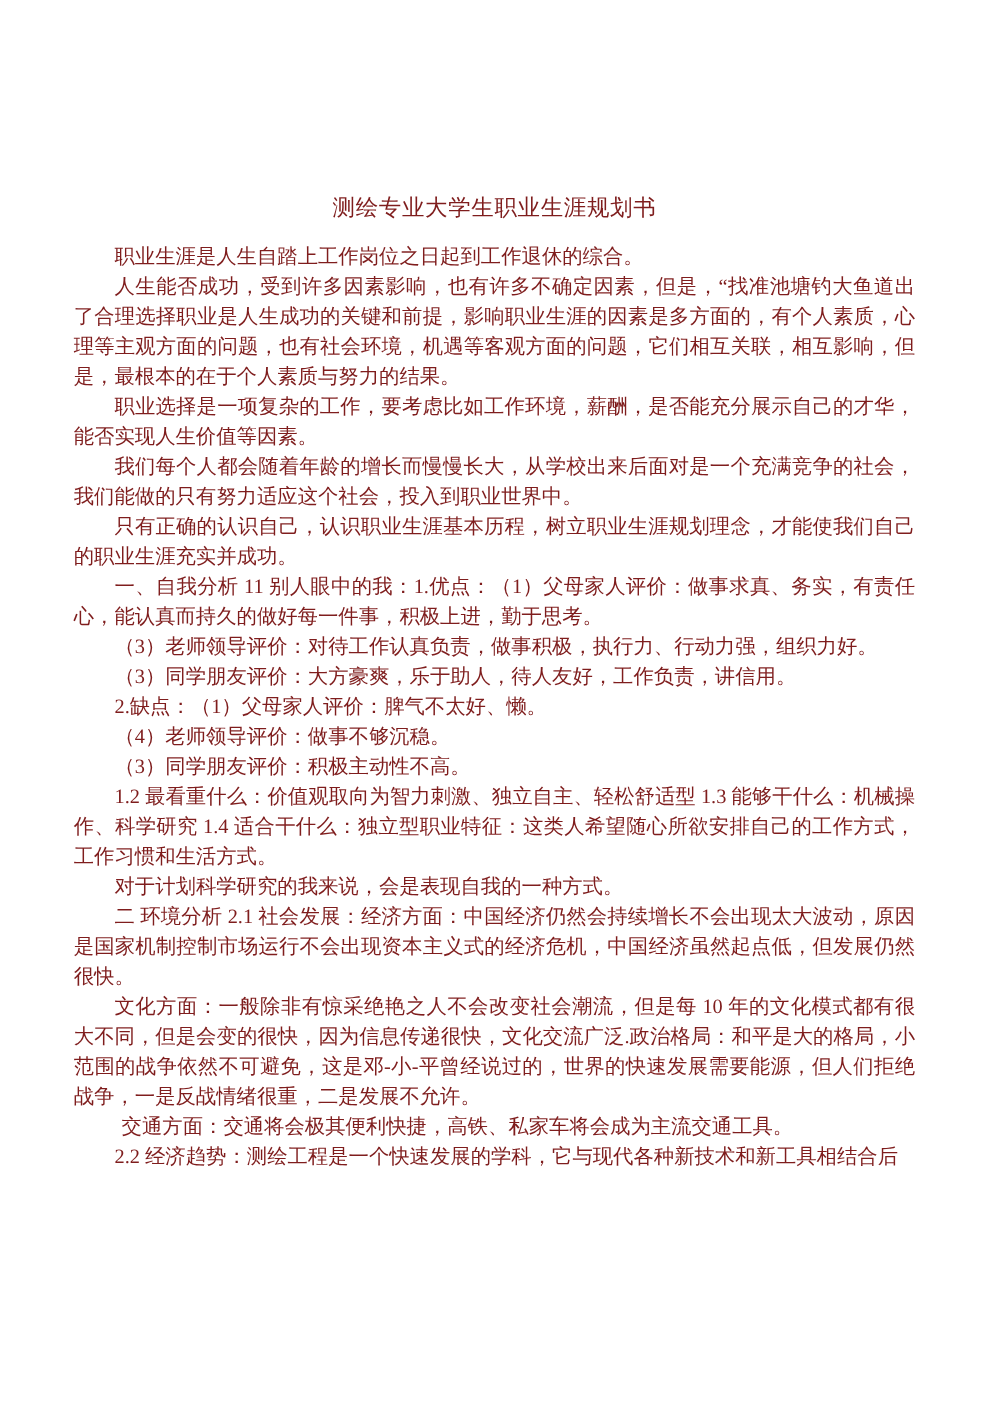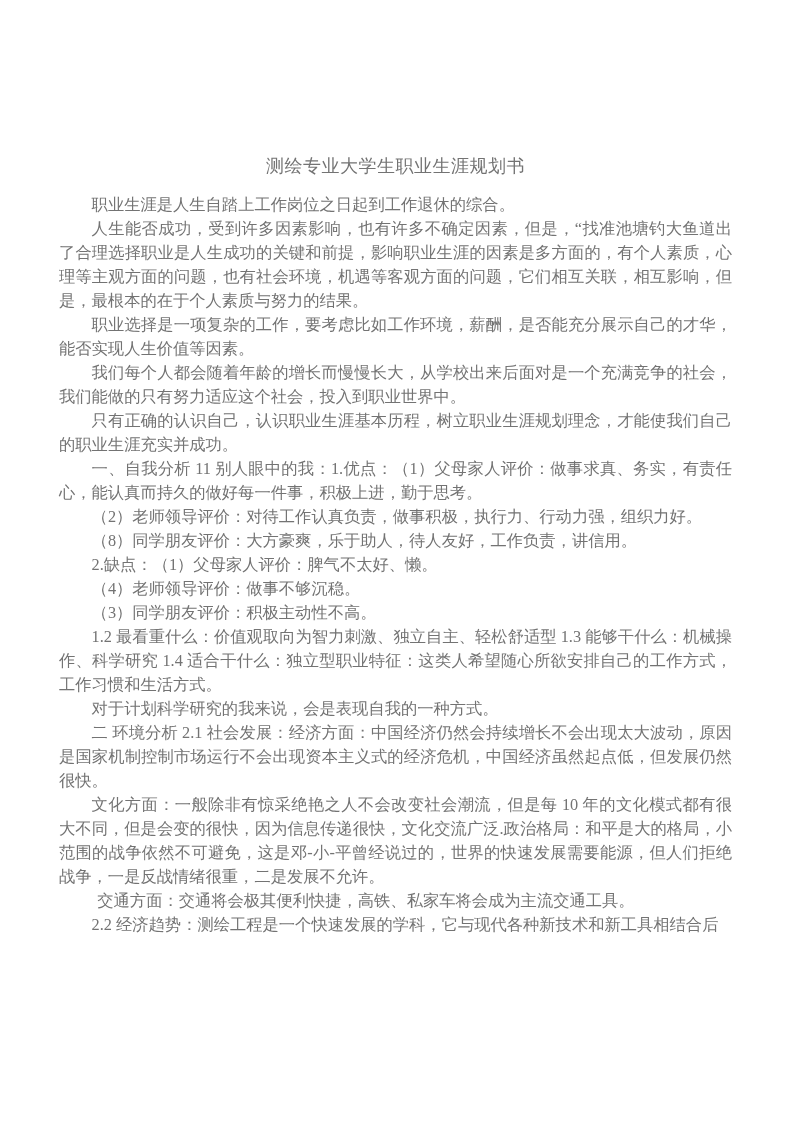--- a/index.html
+++ b/index.html
@@ -7,21 +7,21 @@
     padding: 0;
     background: #ffffff;
   }
   .page {
     position: relative;
     width: 793px;
     height: 1122px;
     background: #ffffff;
     overflow: hidden;
     font-family: "Liberation Serif", "DejaVu Serif", serif;
-    color: #737373;
+    color: #7f1d1d;
   }
   .content {
     position: absolute;
     left: 59px;
     top: 154px;
     width: 673px;
   }
   .doc-title {
     font-size: 18px;
     line-height: 24px;
@@ -48,22 +48,22 @@
 
 <div class="page">
   <div class="content">
     <h1 class="doc-title">测绘专业大学生职业生涯规划书</h1>
     <p class="para">职业生涯是人生自踏上工作岗位之日起到工作退休的综合。</p>
     <p class="para">人生能否成功，受到许多因素影响，也有许多不确定因素，但是，“找准池塘钓大鱼道出了合理选择职业是人生成功的关键和前提，影响职业生涯的因素是多方面的，有个人素质，心理等主观方面的问题，也有社会环境，机遇等客观方面的问题，它们相互关联，相互影响，但是，最根本的在于个人素质与努力的结果。</p>
     <p class="para">职业选择是一项复杂的工作，要考虑比如工作环境，薪酬，是否能充分展示自己的才华，能否实现人生价值等因素。</p>
     <p class="para">我们每个人都会随着年龄的增长而慢慢长大，从学校出来后面对是一个充满竞争的社会，我们能做的只有努力适应这个社会，投入到职业世界中。</p>
     <p class="para">只有正确的认识自己，认识职业生涯基本历程，树立职业生涯规划理念，才能使我们自己的职业生涯充实并成功。</p>
     <p class="para">一、自我分析 11 别人眼中的我：1.优点：（1）父母家人评价：做事求真、务实，有责任心，能认真而持久的做好每一件事，积极上进，勤于思考。</p>
-    <p class="para">（2）老师领导评价：对待工作认真负责，做事积极，执行力、行动力强，组织力好。</p>
-    <p class="para">（8）同学朋友评价：大方豪爽，乐于助人，待人友好，工作负责，讲信用。</p>
+    <p class="para">（3）老师领导评价：对待工作认真负责，做事积极，执行力、行动力强，组织力好。</p>
+    <p class="para">（3）同学朋友评价：大方豪爽，乐于助人，待人友好，工作负责，讲信用。</p>
     <p class="para">2.缺点：（1）父母家人评价：脾气不太好、懒。</p>
     <p class="para">（4）老师领导评价：做事不够沉稳。</p>
     <p class="para">（3）同学朋友评价：积极主动性不高。</p>
     <p class="para">1.2 最看重什么：价值观取向为智力刺激、独立自主、轻松舒适型 1.3 能够干什么：机械操作、科学研究 1.4 适合干什么：独立型职业特征：这类人希望随心所欲安排自己的工作方式，工作习惯和生活方式。</p>
     <p class="para">对于计划科学研究的我来说，会是表现自我的一种方式。</p>
     <p class="para">二 环境分析 2.1 社会发展：经济方面：中国经济仍然会持续增长不会出现太大波动，原因是国家机制控制市场运行不会出现资本主义式的经济危机，中国经济虽然起点低，但发展仍然很快。</p>
     <p class="para">文化方面：一般除非有惊采绝艳之人不会改变社会潮流，但是每 10 年的文化模式都有很大不同，但是会变的很快，因为信息传递很快，文化交流广泛.政治格局：和平是大的格局，小范围的战争依然不可避免，这是邓-小-平曾经说过的，世界的快速发展需要能源，但人们拒绝战争，一是反战情绪很重，二是发展不允许。</p>
     <p class="para indent-extra">交通方面：交通将会极其便利快捷，高铁、私家车将会成为主流交通工具。</p>
     <p class="para">2.2 经济趋势：测绘工程是一个快速发展的学科，它与现代各种新技术和新工具相结合后</p>
   </div>

